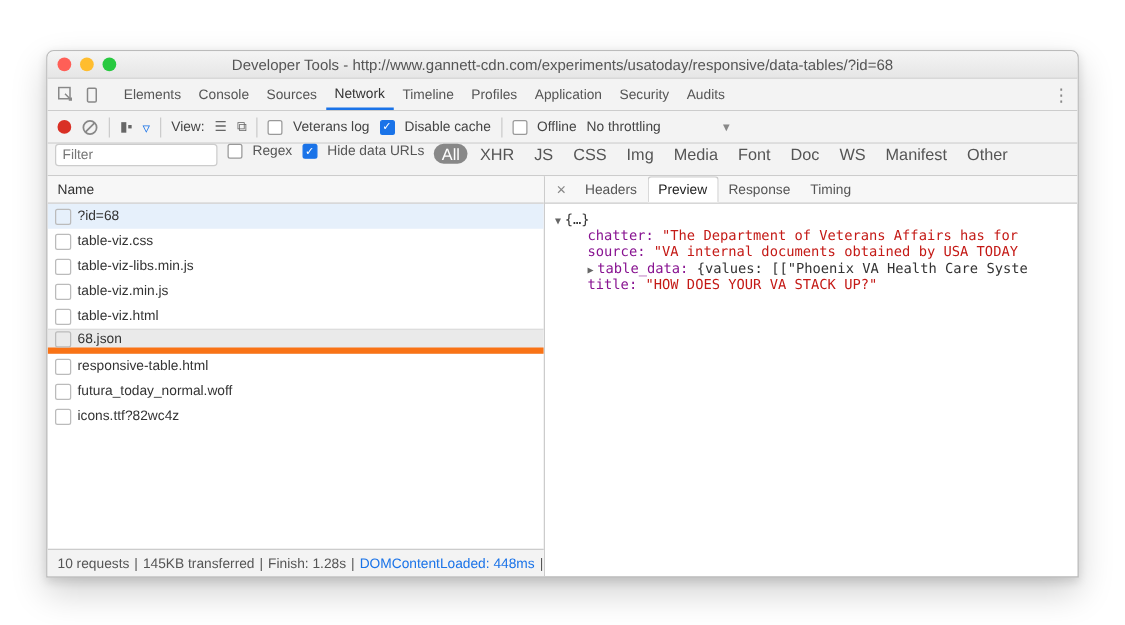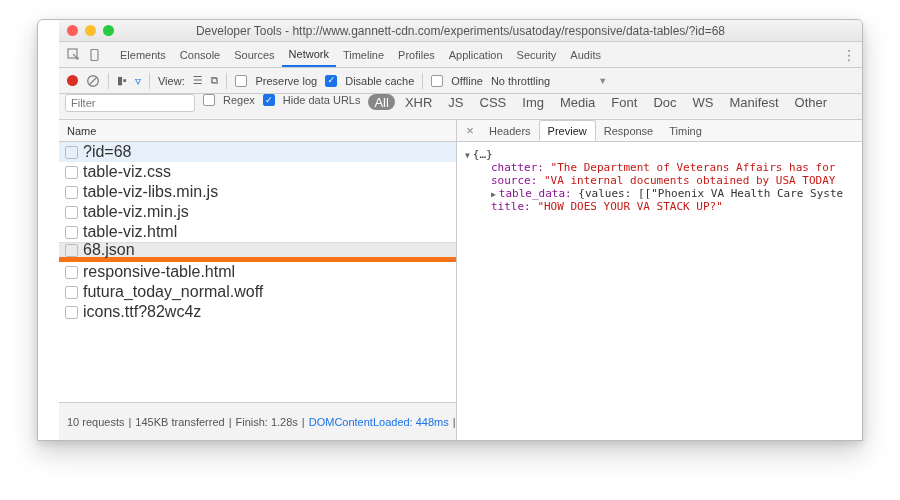--- a/index.html
+++ b/index.html
@@ -1,17 +1,17 @@
 <!DOCTYPE html>
 <html><head>
 <meta charset="utf-8">
 <style>
 * { box-sizing: border-box; margin: 0; padding: 0; }
 body { font-family: -apple-system, "Helvetica Neue", Arial, sans-serif; font-size: 11px; background: #fff; color: #333; width: 900px; height: 500px; overflow: hidden; }
-.window { position: absolute; left: 37px; top: 19px; width: 826px; height: 422px; background: #fff; border: 1px solid #bbb; border-radius: 6px 6px 0 0; box-shadow: 0 12px 28px rgba(0,0,0,0.18), 0 3px 8px rgba(0,0,0,0.12); overflow: hidden; display: flex; flex-direction: column; padding-left: 21px; }
+.window { position: absolute; left: 37px; top: 40px; width: 826px; height: 422px; background: #fff; border: 1px solid #bbb; border-radius: 6px 6px 0 0; box-shadow: 0 12px 28px rgba(0,0,0,0.18), 0 3px 8px rgba(0,0,0,0.12); overflow: hidden; display: flex; flex-direction: column; }
 .titlebar { height: 22px; background: linear-gradient(#f4f4f4,#e6e6e6); border-bottom: 1px solid #ccc; display: flex; align-items: center; padding: 0 8px; position: relative; }
 .traffic { display: flex; gap: 7px; position: absolute; left: 8px; }
 .tl { width: 11px; height: 11px; border-radius: 50%; }
 .tl.r { background: #ff5f57; } .tl.y { background: #ffbd2e; } .tl.g { background: #28c940; }
 .titlebar .title { flex: 1; text-align: center; font-size: 12px; color: #555; }
 .tabrow { height: 26px; background: #f3f3f3; border-bottom: 1px solid #ccc; display: flex; align-items: center; padding: 0 6px; gap: 4px; font-size: 11px; color: #555; }
 .tabrow .ic { width: 18px; height: 18px; display: flex; align-items: center; justify-content: center; color: #888; }
 .tabrow .tab { padding: 0 7px; height: 25px; display: flex; align-items: center; cursor: default; }
 .tabrow .tab.active { border-bottom: 2px solid #1a73e8; color: #333; }
 .toolbar { height: 26px; background: #f3f3f3; border-bottom: 1px solid #ccc; display: flex; align-items: center; padding: 0 8px; gap: 8px; font-size: 11px; color: #444; }
@@ -22,25 +22,25 @@
 .cb.on { background: #1a73e8; border-color: #1a73e8; }
 .cb.on::after { content: "✓"; color: #fff; font-size: 9px; line-height: 1; }
 .filterbar { height: 26px; background: #f3f3f3; border-bottom: 1px solid #ccc; display: flex; align-items: flex-start; padding: 0 6px; gap: 8px; font-size: 11px; color: #555; }
 .filterbar input { width: 130px; height: 18px; border: 1px solid #ccc; border-radius: 3px; padding: 0 5px; font-size: 11px; background: #fff; }
 .pill { height: 16px; padding: 0 6px; border-radius: 8px; display: inline-flex; align-items: center; font-size: 13px; color: #555; }
 .pill.all { background: #888; color: #fff; }
 .content { flex: 1; display: flex; min-height: 0; }
 .left { width: 398px; border-right: 1px solid #ccc; display: flex; flex-direction: column; }
 .colhdr { height: 22px; border-bottom: 1px solid #ccc; background: #f7f7f7; display: flex; align-items: center; padding: 0 8px; font-size: 11px; color: #333; }
 .reqlist { flex: 1; overflow: hidden; }
-.req { height: 20px; display: flex; align-items: center; padding: 0 6px; gap: 5px; font-size: 16px; }
+.req { height: 20px; display: flex; align-items: center; padding: 0 6px; gap: 5px; font-size: 11px; }
 .req .fic { width: 13px; height: 13px; border: 1px solid #bbb; border-radius: 2px; }
 .req.sel { background: #e6f0fb; }
 .req.act { background: #eaeaea; border-top: 1px solid #ddd; border-bottom: 5px solid #f97316; }
-.status { height: 38px; border-top: 1px solid #ccc; background: #f3f3f3; display: flex; align-items: center; padding: 0 8px; font-size: 11px; color: #555; gap: 4px; white-space: nowrap; overflow: hidden; }
+.status { height: 22px; border-top: 1px solid #ccc; background: #f3f3f3; display: flex; align-items: center; padding: 0 8px; font-size: 11px; color: #555; gap: 4px; white-space: nowrap; overflow: hidden; }
 .status .link { color: #1a73e8; }
 .right { flex: 1; display: flex; flex-direction: column; }
 .rtabs { height: 22px; border-bottom: 1px solid #ccc; background: #f7f7f7; display: flex; align-items: center; gap: 2px; padding: 0 4px; font-size: 11px; }
 .rtabs .rt { padding: 0 8px; height: 21px; display: flex; align-items: center; color: #555; }
 .rtabs .rt.active { background: #fff; border: 1px solid #ccc; border-bottom: 1px solid #fff; margin-bottom: -1px; border-radius: 3px 3px 0 0; color: #222; }
 .rtabs .x { width: 18px; text-align: center; color: #888; font-size: 13px; }
 .preview { flex: 1; padding: 6px 8px; font-family: Menlo, Consolas, monospace; font-size: 11px; color: #333; white-space: nowrap; overflow: hidden; }
 .preview .k { color: #881391; } .preview .s { color: #c41a16; }
 .preview .ln { padding-left: 26px; }
 .tri::before { content: "▼"; font-size: 8px; color: #666; margin-right: 3px; }
@@ -99,21 +99,21 @@
     </div>
     <div class="sep"></div>
     <div style="color:#666">▮▪</div>
     <div class="funnel">▿</div>
     <div class="sep"></div>
     <span>View:</span>
     <div style="color:#666">☰</div>
     <div style="color:#666">⧉</div>
     <div class="sep"></div>
     <span class="cb"></span>
-    <span>Preserve log</span>
+    <span>Veterans log</span>
     <span class="cb on"></span>
     <span>Disable cache</span>
     <div class="sep"></div>
     <span class="cb"></span>
     <span>Offline</span>
     <span>No throttling</span>
     <span style="color:#888;margin-left:40px;font-size:9px">▼</span>
   </div>
 
   <div class="filterbar">

